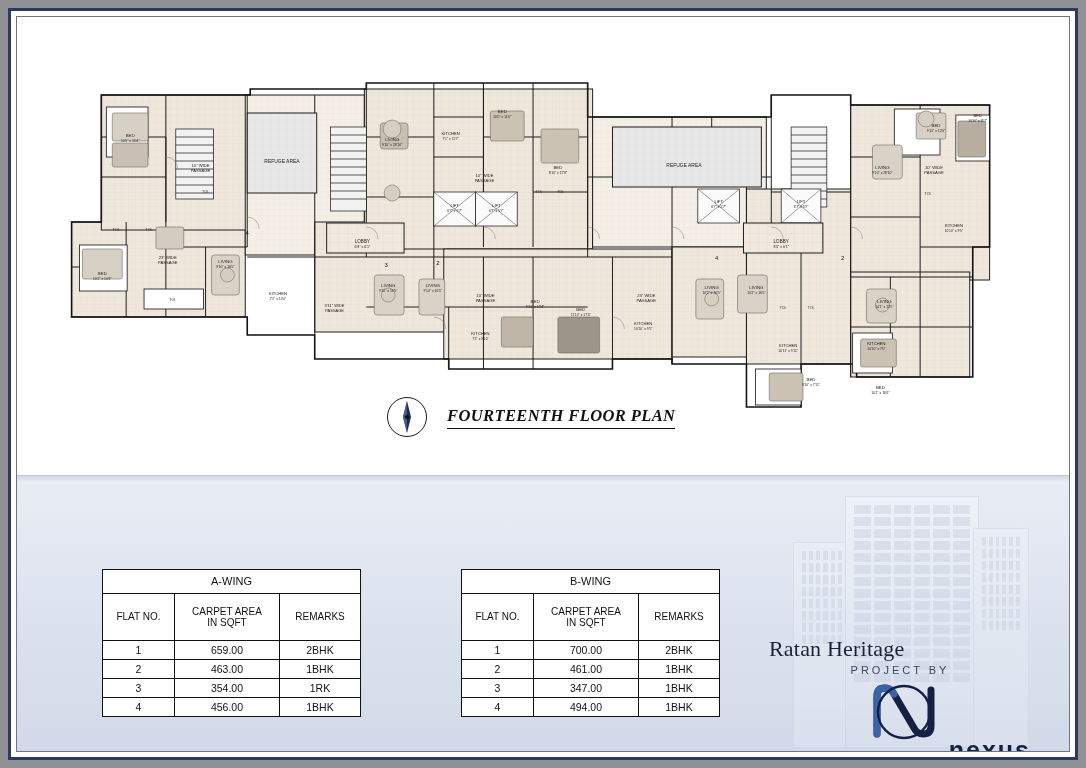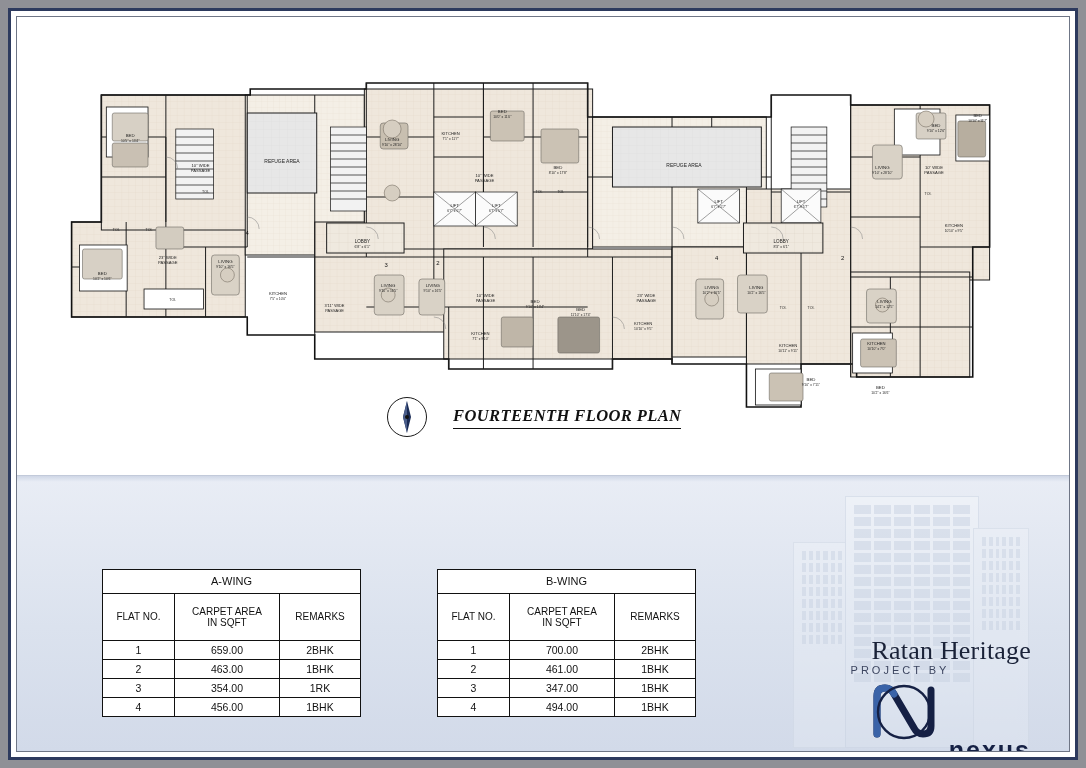--- a/index.html
+++ b/index.html
@@ -39,38 +39,38 @@
   }
   .lower-panel:before{
     content:"";position:absolute;left:0;top:0;width:100%;height:6px;
     background:linear-gradient(180deg,#cfd7e6,#e9edf5);
   }
 
   
   .plan-canvas{position:absolute;left:0;top:0;width:100%;height:100%;}
 
   .title-row{
-    position:absolute;left:370px;top:380px;display:flex;align-items:center;gap:26px;
+    position:absolute;left:370px;top:380px;display:flex;align-items:center;gap:20px;
   }
   .compass{
     width:40px;height:40px;position:relative;
   }
   .compass .ring{
     position:absolute;inset:0;border:1.6px solid #1a1a1a;border-radius:50%;
   }
   .plan-title{
     font-family:"Liberation Serif", serif;
     font-weight:bold;font-style:italic;
     font-size:16.5px;letter-spacing:.4px;color:#111;
     border-bottom:1.5px solid #111;padding-bottom:2px;
   }
 
   
   .tables{
-    position:absolute;left:85px;top:93px;display:flex;gap:76px;
+    position:absolute;left:85px;top:93px;display:flex;gap:100px;
   }
   table.area-table{
     border-collapse:collapse;
     background:#fff;
     font-size:10.5px;
     color:#111;
   }
   table.area-table td,table.area-table th{
     border:1px solid #111;
     padding:3px 6px;
@@ -107,23 +107,23 @@
     border:1px solid #d2dae6;
   }
   .bld-right{
     position:absolute;right:6px;top:38px;width:54px;height:218px;
     background:linear-gradient(180deg,#eef2f8,#e2e8f2);
     border:1px solid #d2dae6;
   }
   .win-grid{position:absolute;inset:8px;display:grid;grid-template-columns:repeat(6,1fr);grid-auto-rows:9px;gap:3px;}
   .win-grid i{display:block;background:#cfd8e6;}
   .brand-name{
-    position:absolute;right:14px;top:146px;width:262px;text-align:right;
+    position:absolute;right:14px;top:146px;width:262px;text-align:left;
     font-family:"Liberation Serif", serif;
-    font-size:26px;color:#1a2238;letter-spacing:.2px;
+    font-size:22px;color:#1a2238;letter-spacing:.2px;
   }
   .brand-sub{
     position:absolute;right:14px;top:174px;width:262px;text-align:center;
     font-size:11px;letter-spacing:3px;color:#3d4660;
   }
   .nexus-mark{
     position:absolute;right:104px;top:192px;width:74px;height:60px;
   }
   .nexus-word{
     position:absolute;right:14px;top:246px;width:262px;text-align:right;

